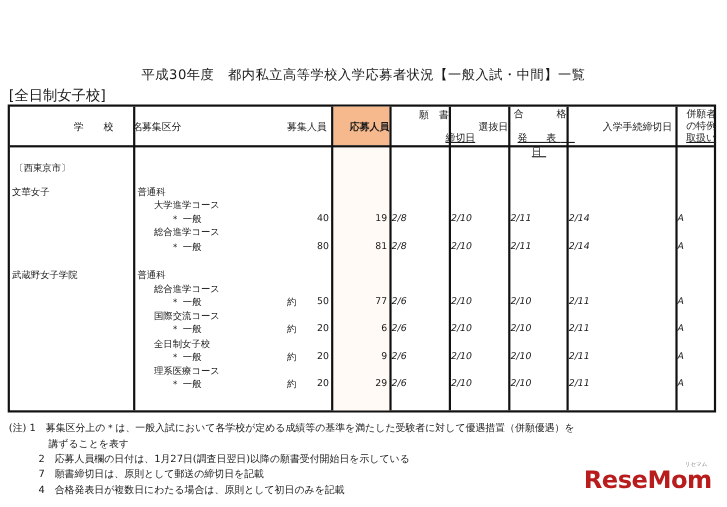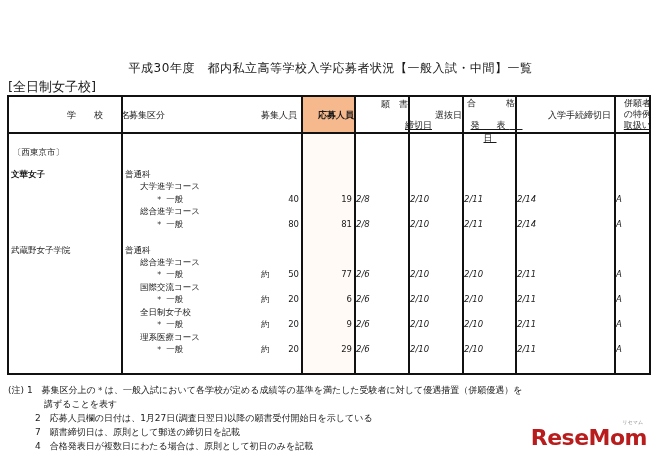--- a/index.html
+++ b/index.html
@@ -54,21 +54,21 @@
   <div class="h" style="left:458px;top:0px;">合</div>
   <div class="h" style="left:497px;top:0px;">格</div>
   <div class="h" style="left:458px;width:46px;top:22px;text-align:center;letter-spacing:4px;text-decoration:underline;">発　表　日</div>
   <div class="h" style="left:508px;width:94px;top:12px;">入学手続締切日</div>
   <div class="h" style="left:607px;width:35px;top:0px;">併願者</div>
   <div class="h" style="left:607px;width:35px;top:11px;">の特例</div>
   <div class="h" style="left:607px;width:35px;top:22px;text-decoration:underline;">取扱い</div>
 
   <div class="cell" style="left:4px;top:50px;">〔西東京市〕</div>
 
-  <div class="cell" style="left:2px;top:72px;font-weight:bold;">文華女子</div>
+  <div class="cell" style="left:2px;top:72px;">文華女子</div>
   <div class="cell" style="left:116px;top:72px;">普通科</div>
 
   <div class="cell" style="left:131px;top:84px;">大学進学コース</div>
   <div class="cell" style="left:146px;top:97px;">＊ 一般</div>
   <div class="cell r" style="left:260px;width:30px;top:97px;">40</div>
   <div class="cell r" style="left:300px;width:43px;top:97px;">19</div>
   <div class="cell c" style="left:347px;width:52px;top:97px;">2/8</div>
   <div class="cell c" style="left:401px;width:52px;top:97px;">2/10</div>
   <div class="cell c" style="left:455px;width:51px;top:97px;">2/11</div>
   <div class="cell c" style="left:508px;width:97px;top:97px;">2/14</div>

